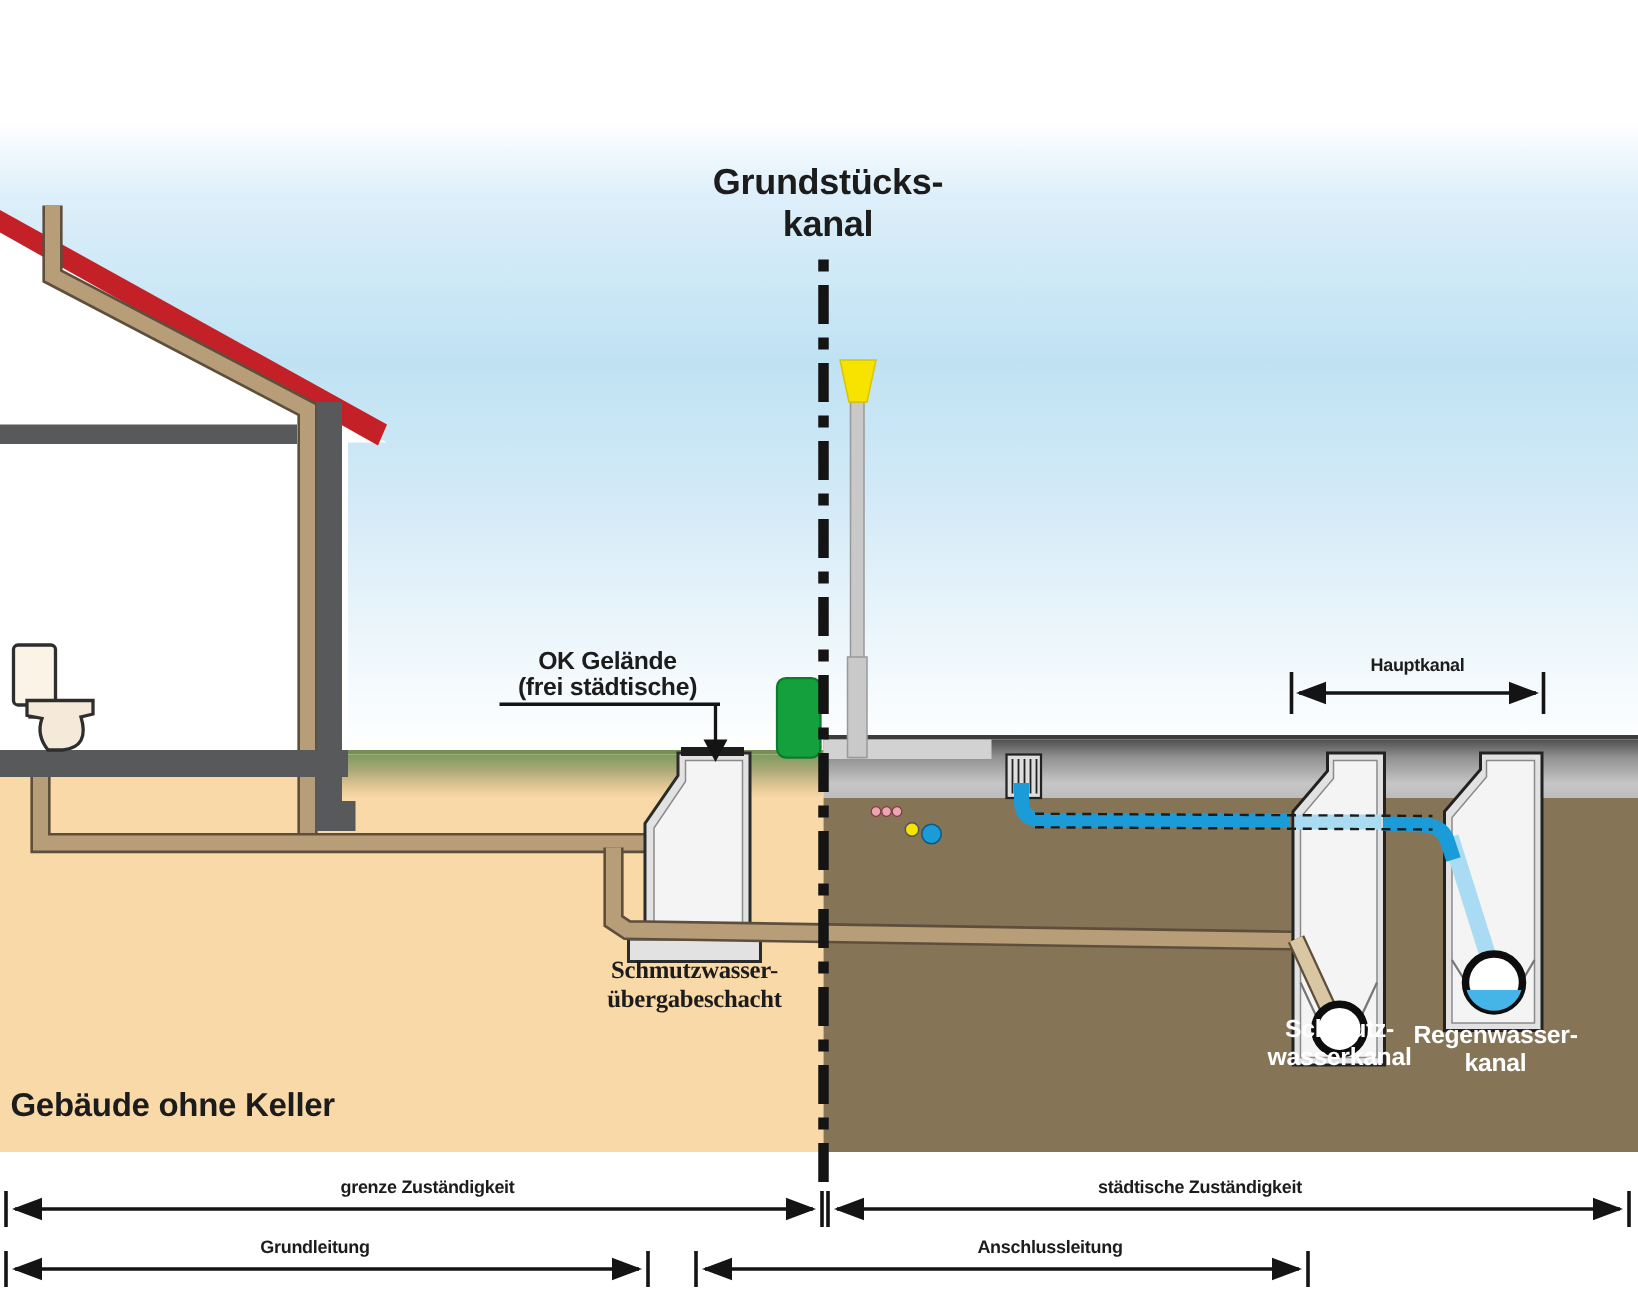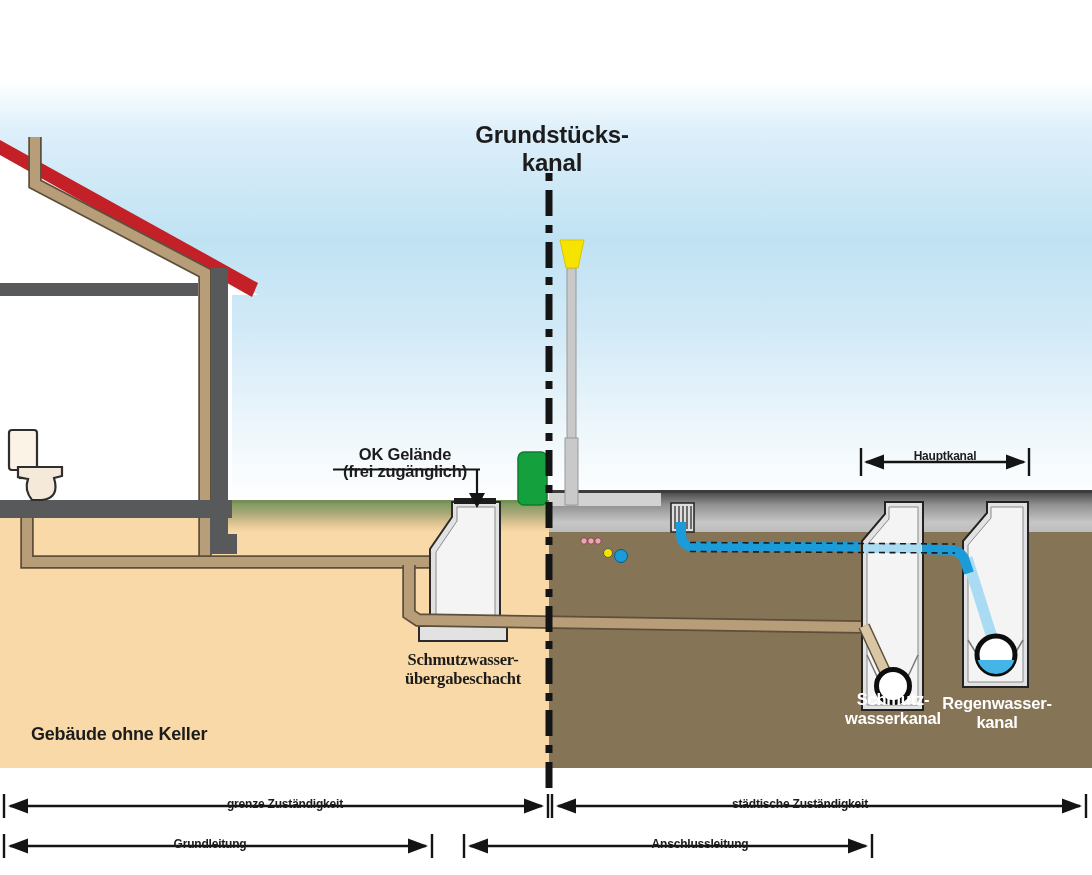--- a/index.html
+++ b/index.html
@@ -1,24 +1,24 @@
 <!DOCTYPE html>
 <html style="--sky-blue: #bfe2f3; --roof-red: #c32127; --wall-gray: #58595b; --pipe-tan: #b79d78; --pipe-outline: #5d4f3c; --pipe-tan-light: #d9c7a3; --soil-private: #f8d9a7; --soil-public: #867457; --grass-green: #7d9a5e; --street-gray: #9a9a9a; --water-blue: #1b9cd8; --water-light: #a9dcf3; --bin-green: #14a03c; --lamp-yellow: #f6e300; --shaft-gray: #e2e2e2; --line-black: #141414;"><head>
 <meta charset="utf-8">
 <style>
   html,body{margin:0;padding:0;background:#fff;}
   .stage{position:relative;width:1092px;height:875px;background:#fff;
          font-family:"Liberation Sans",sans-serif;overflow:hidden;}
   .stage svg{position:absolute;left:0;top:0;}
   .lbl{position:absolute;font-weight:bold;color:#1c1c1c;white-space:nowrap;
        line-height:1.15;letter-spacing:-0.2px;}
-  .center{transform:translateX(-50%);text-align:center;margin-top:13px;}
+  .center{transform:translateX(-50%);text-align:center;}
   .white{color:#ffffff;}
   .t24{font-size:24px;}
-  .t20{font-size:18px;margin-left:24px;}
+  .t20{font-size:22px;}
   .t18{font-size:12px;}
   .t17{font-size:16.5px;}
 </style>
 </head>
 <body>
 
 <div class="stage">
 
 <svg width="1092" height="875" viewBox="0 0 1092 875">
   <defs>
@@ -200,21 +200,21 @@
   </g>
 </svg>
 
 <div class="lbl t24 center" style="left:552px;top:108px;">
   <span style="display:block">Grundstücks-</span>
   <span style="display:block">kanal</span>
 </div>
 
 <div class="lbl t17 center" style="left:405px;top:433px;line-height:1.0;">
   <span style="display:block">OK Gelände</span>
-  <span style="display:block">(frei zugänglich)</span>
+  <span style="display:block">(frei städtische)</span>
 </div>
 
 <div class="lbl t17 center" style="left:463px;top:638px;font-family:Liberation Serif, serif;">
   <span style="display:block">Schmutzwasser-</span>
   <span style="display:block">übergabeschacht</span>
 </div>
 
 <div class="lbl t18 center" style="left:945px;top:437px;">Hauptkanal</div>
 
 <div class="lbl t17 center white" style="left:893px;top:677px;">

